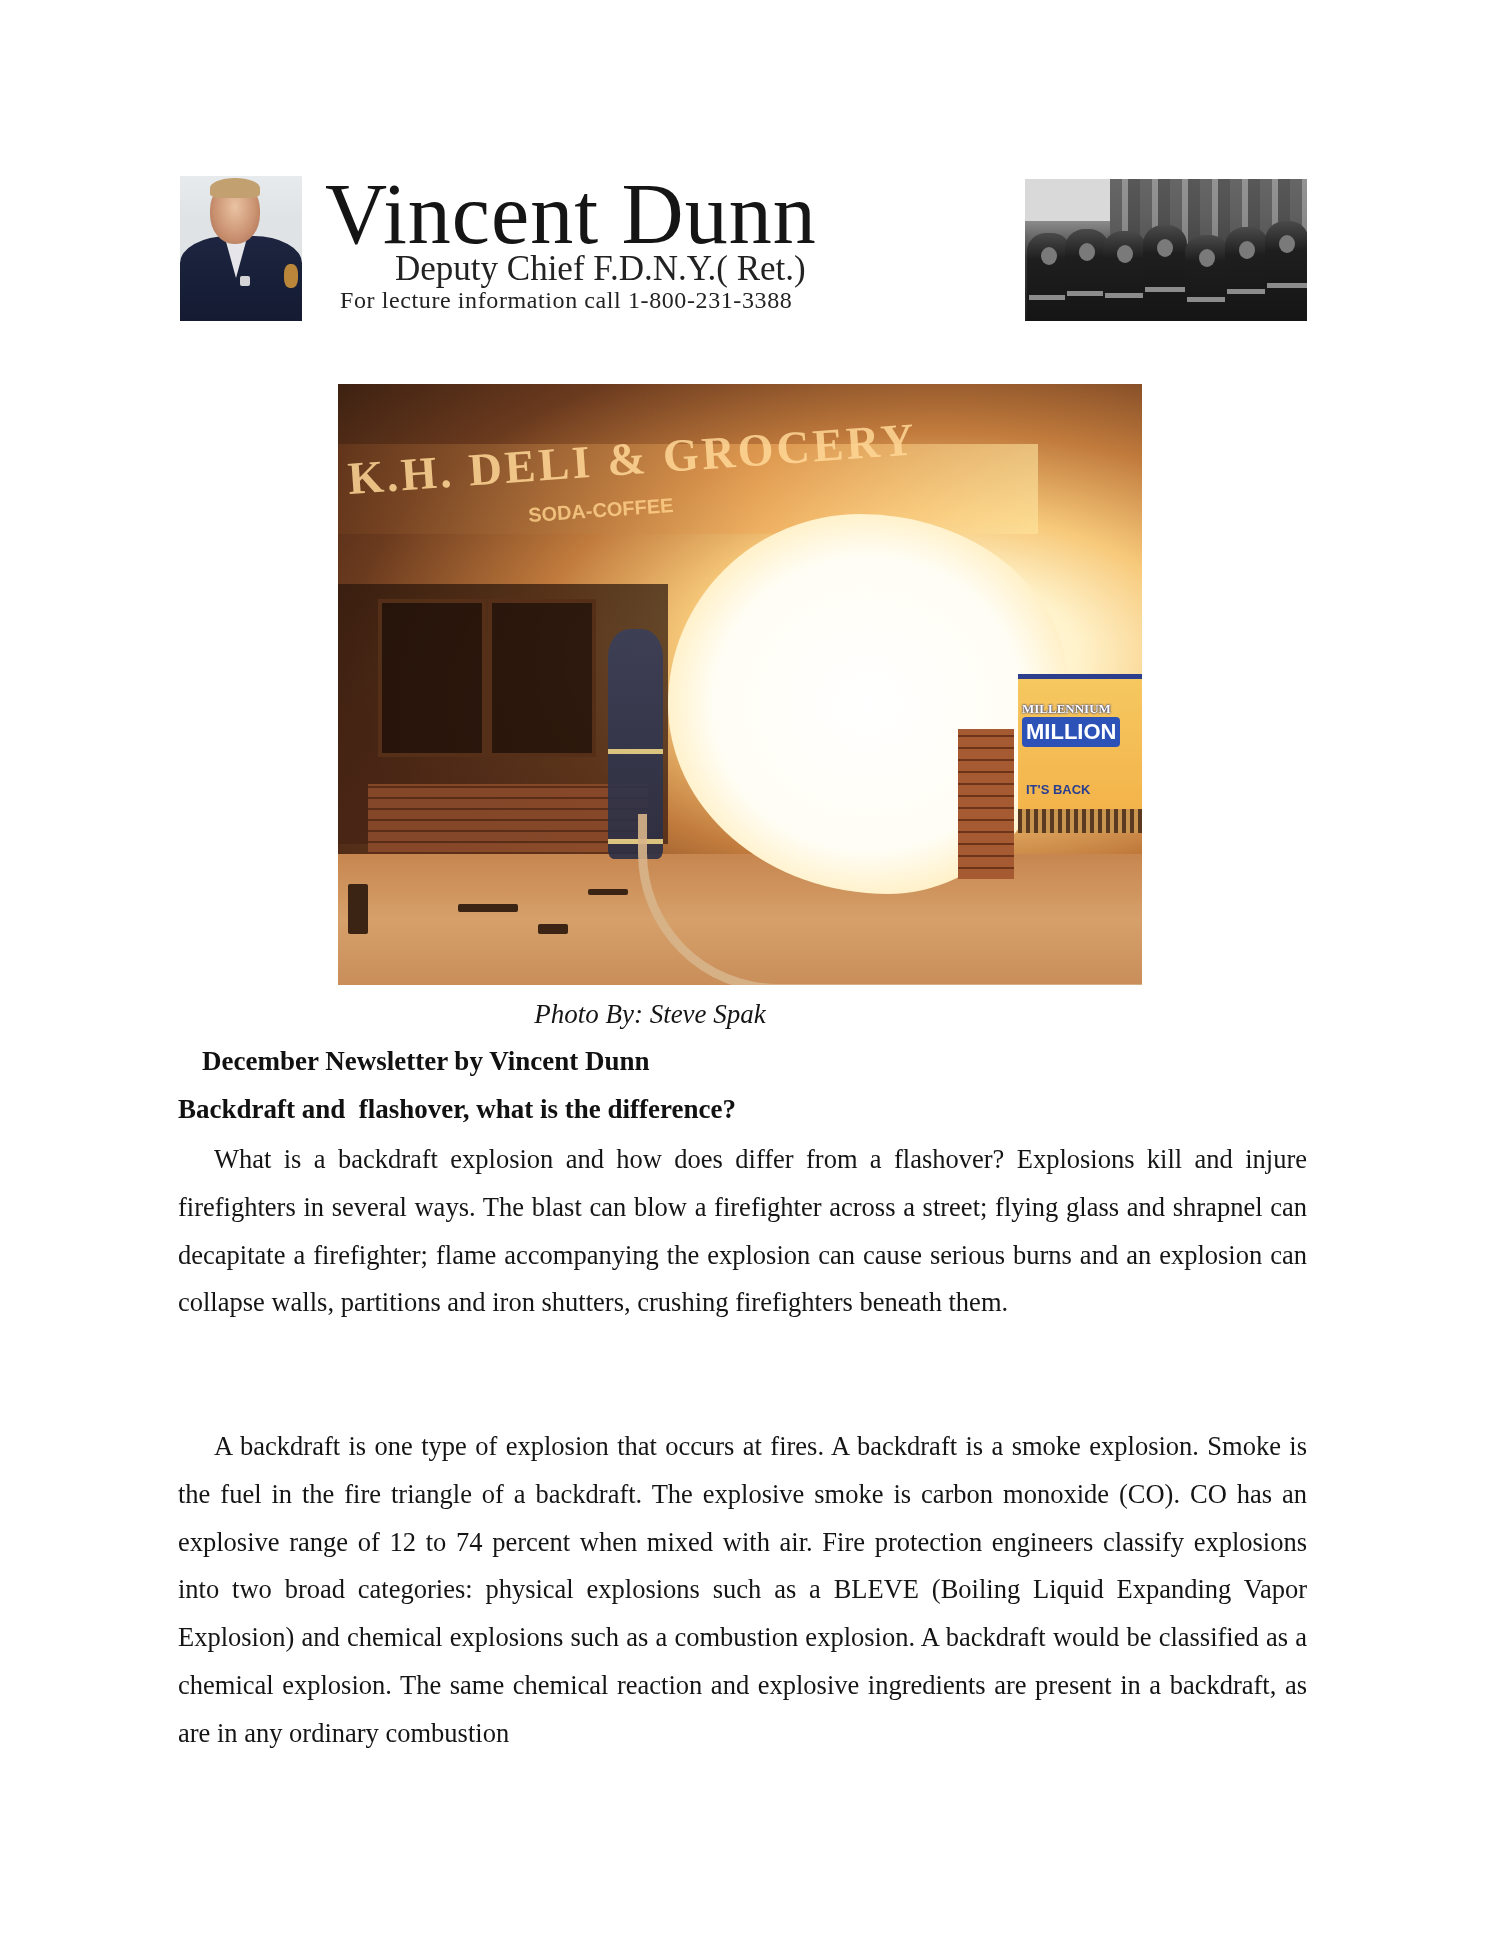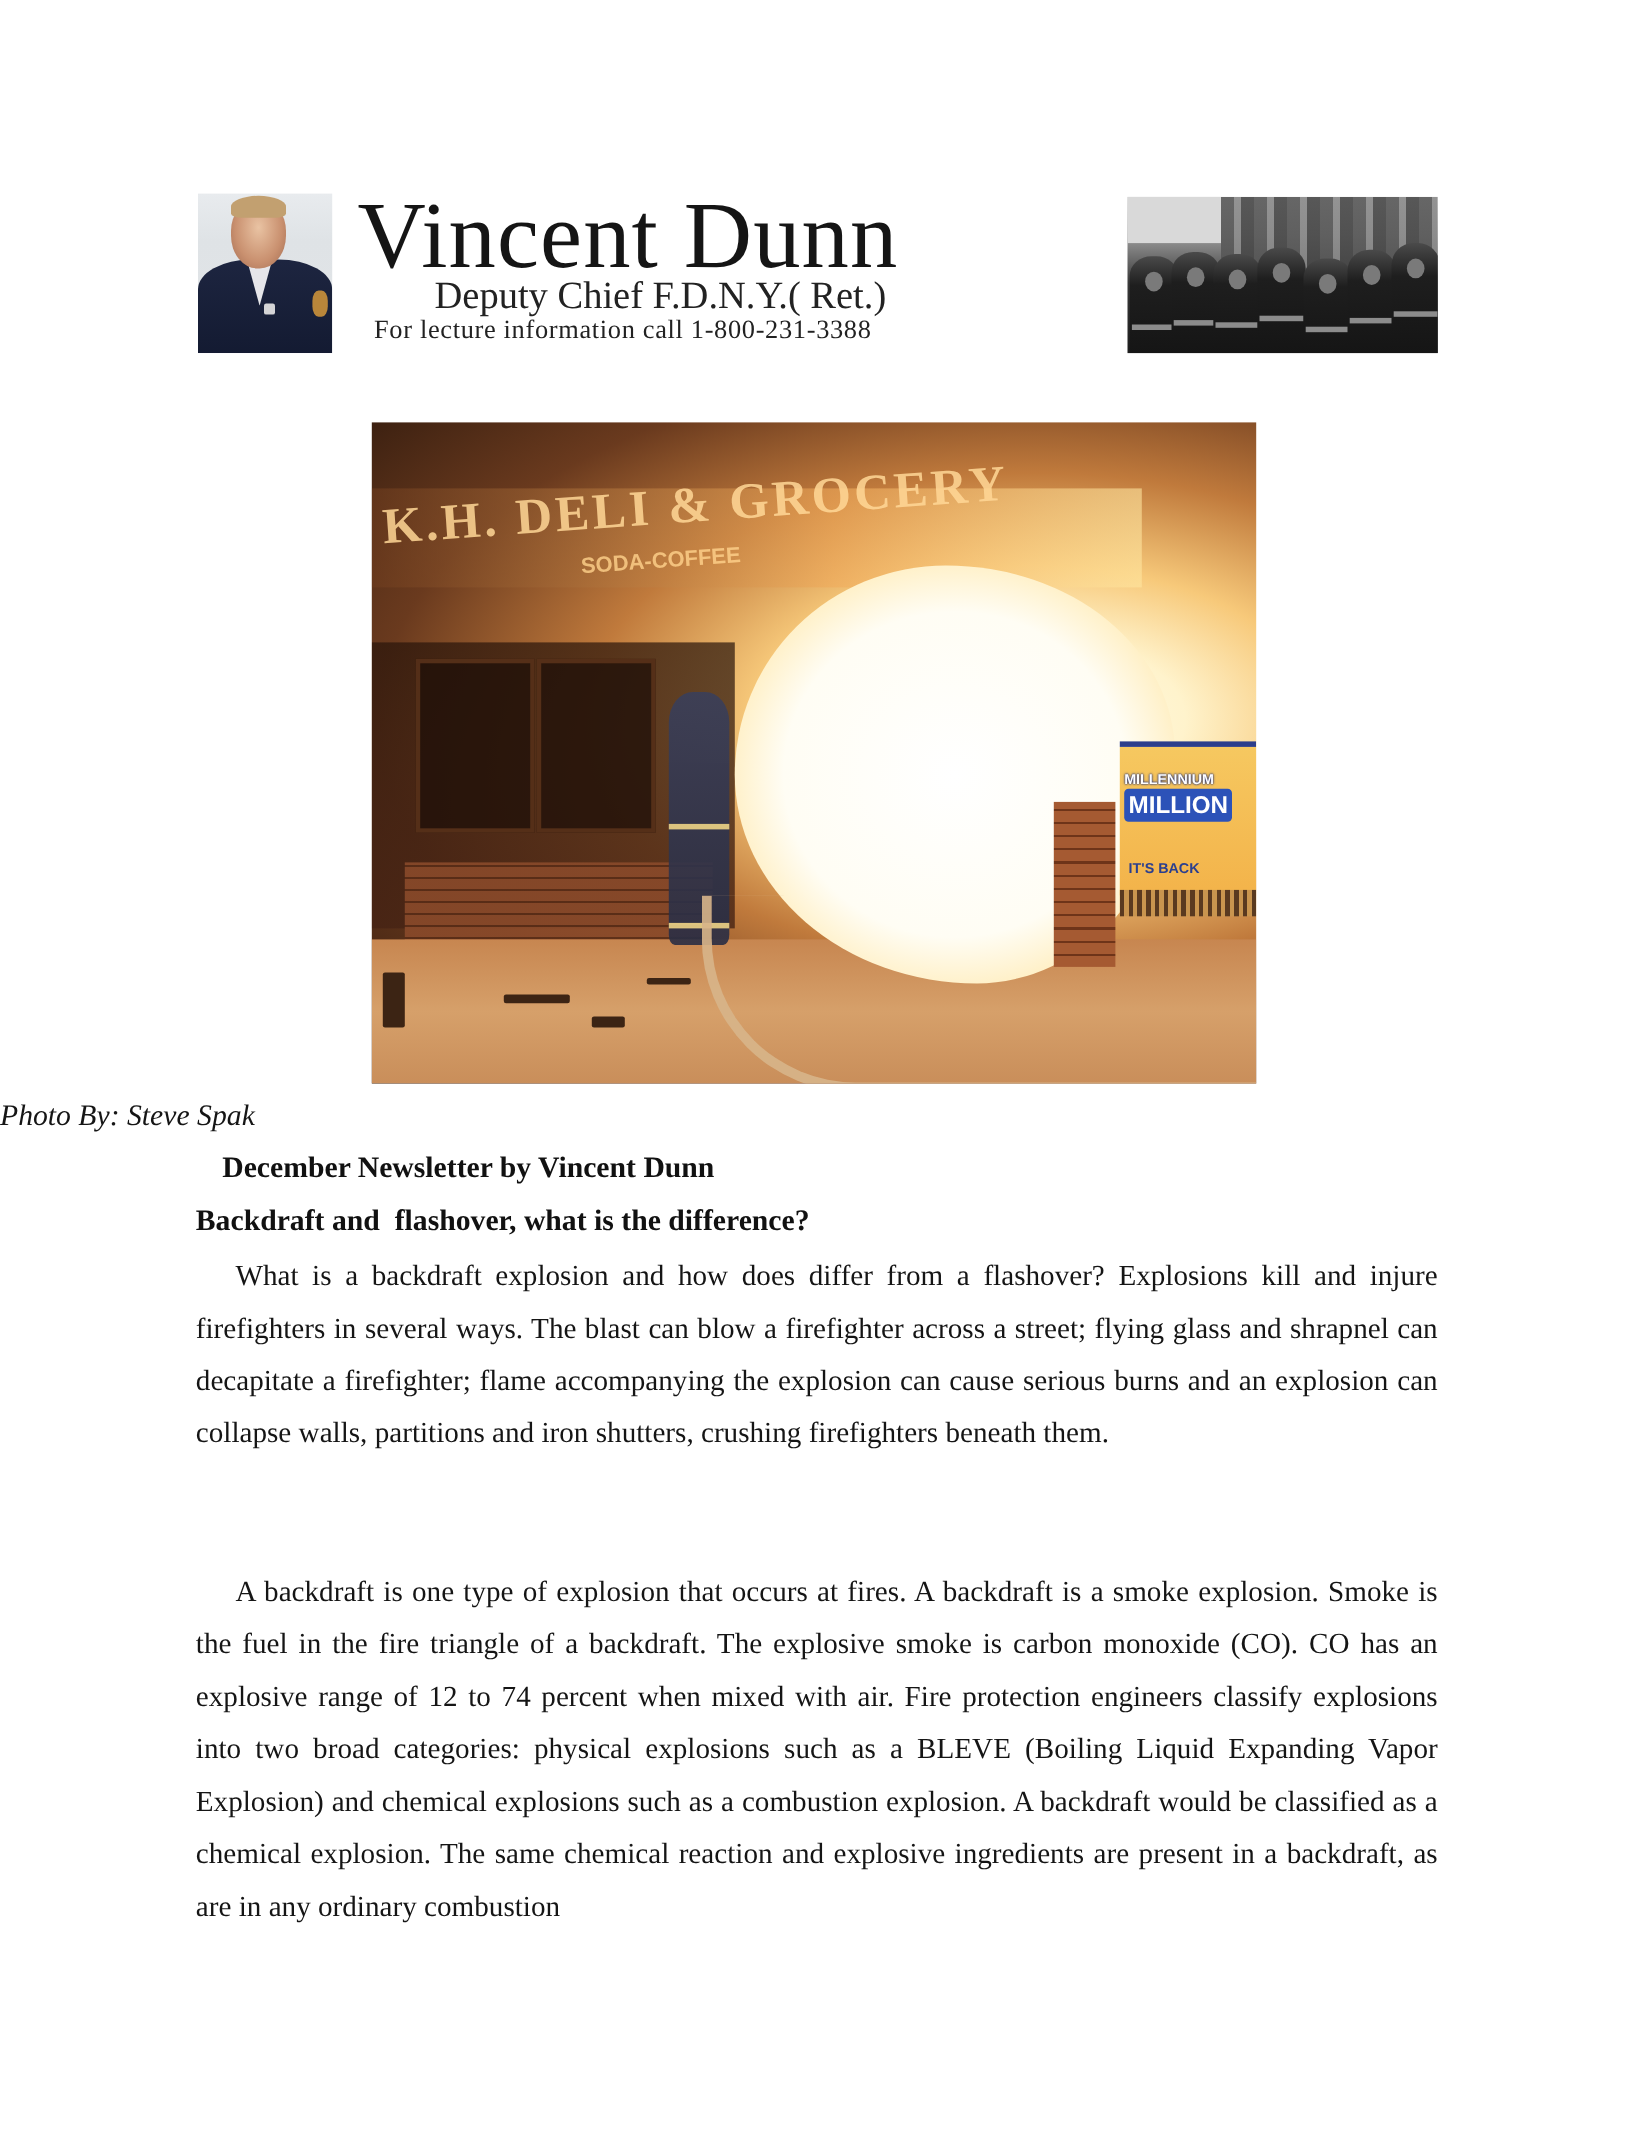--- a/index.html
+++ b/index.html
@@ -227,21 +227,21 @@
     position: absolute; left: 620px; top: 345px; width: 56px; height: 150px;
     background: repeating-linear-gradient(0deg, #a55a32 0 10px, #6e3419 10px 12px);
   }
   .fire-photo .lotto {
     position: absolute; left: 680px; top: 290px; width: 124px; height: 135px;
     background: linear-gradient(180deg, #f6c860 0%, #f3b34a 100%);
     border-top: 5px solid #2c3e8c;
   }
   .fire-photo .lotto-title {
     position: absolute; left: 4px; top: 22px;
-    font-family: Liberation Sans, sans-serif;
+    font-family: Liberation Serif, serif;
     font-weight: bold; font-size: 13px; color: #ffffff;
     text-shadow: 0 0 2px #1d2e7a, 0 0 2px #1d2e7a;
     text-align: center;
   }
   .fire-photo .lotto-main {
     position: absolute; left: 4px; top: 38px;
     padding: 2px 4px;
     font-family: "Liberation Sans", "DejaVu Sans", sans-serif;
     font-weight: bold; font-size: 22px; color: #ffffff;
     background: #2c52b8;
@@ -263,20 +263,21 @@
   .fire-photo .debris {
     position: absolute; background: #3c2414; border-radius: 2px;
   }
 
   
   .caption {
     position: absolute;
     left: 0;
     width: 1300px;
     top: 998px;
+    text-align: center;
     font-style: italic;
     font-size: 27px;
     line-height: 32px;
     color: #151515;
   }
   .newsletter-title,
   .article-title {
     position: absolute;
     left: 178px;
     font-weight: bold;

